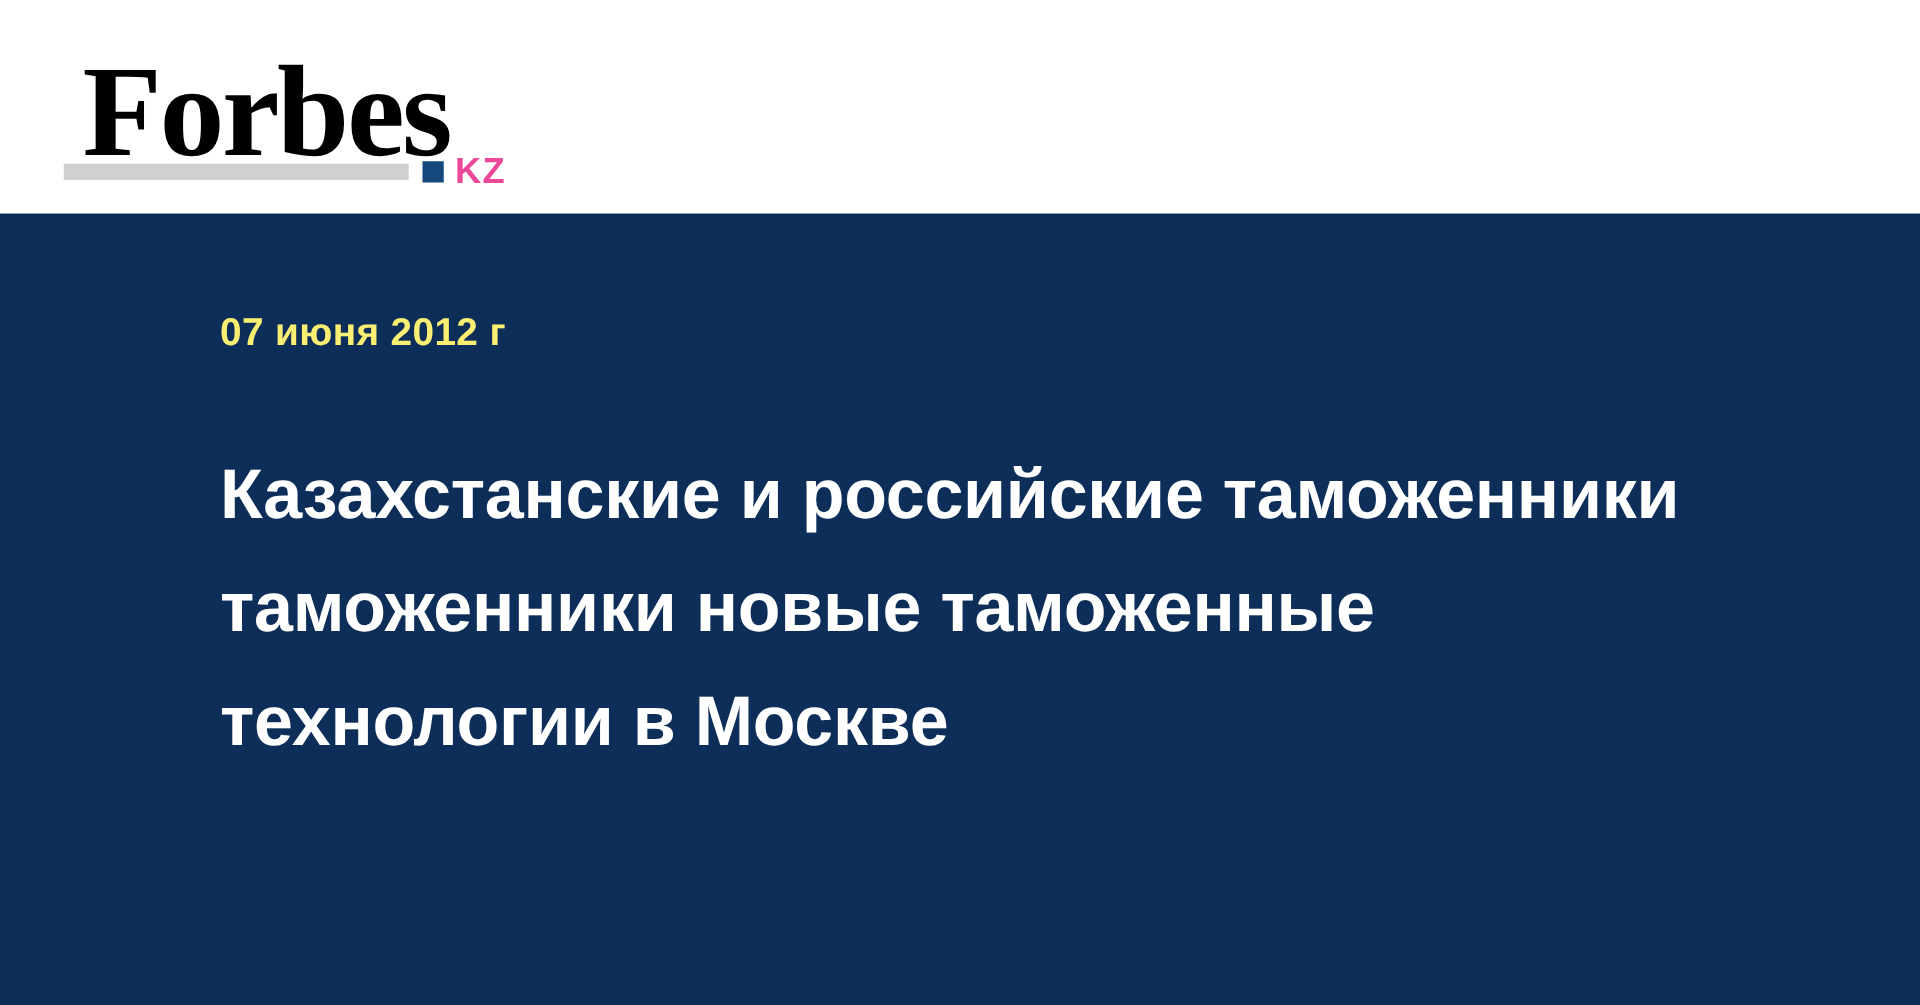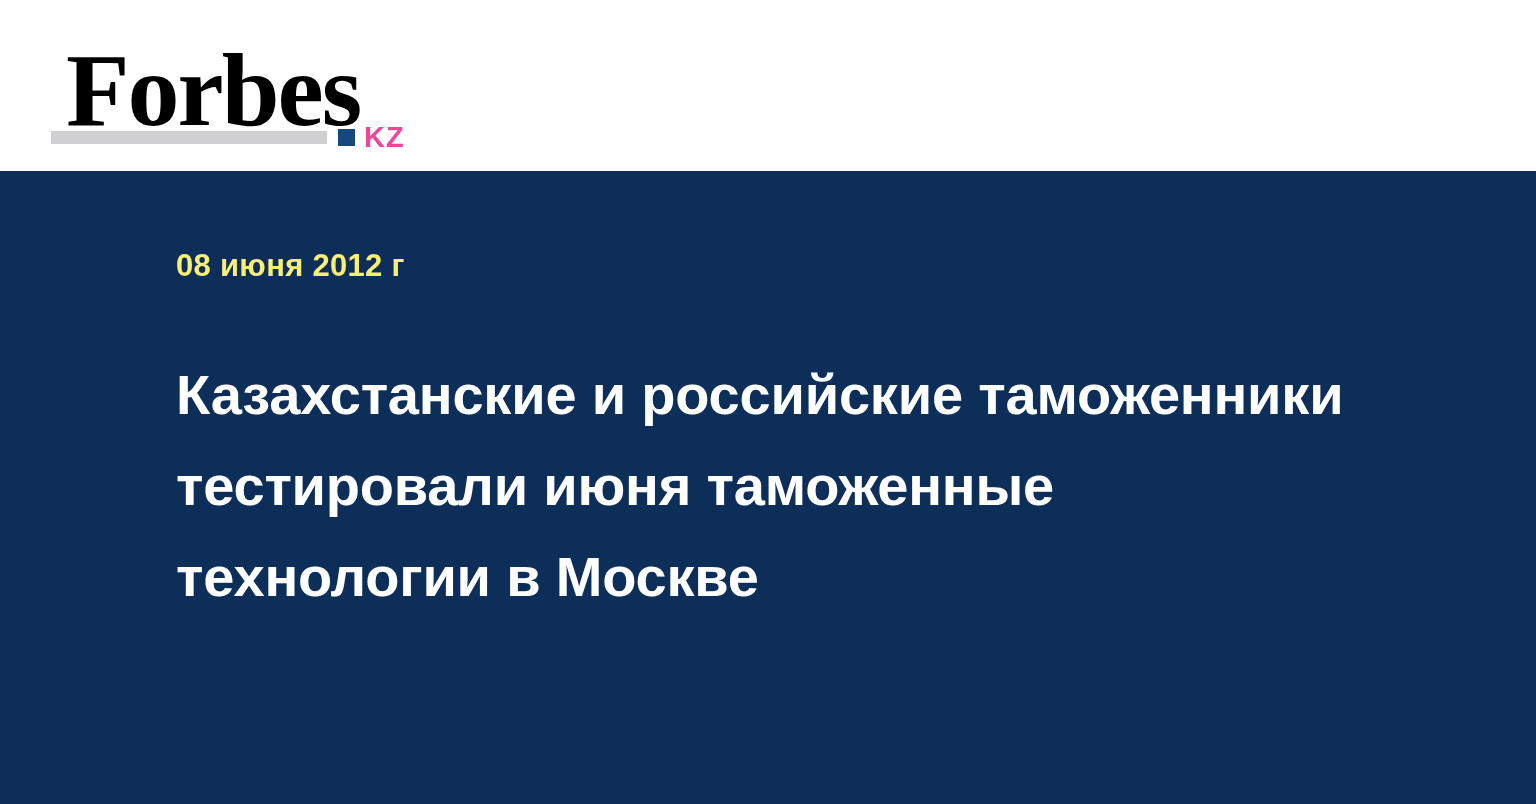--- a/index.html
+++ b/index.html
@@ -141,18 +141,18 @@
       <span class="logo-rule-row">
         <span class="logo-rule"></span>
         <span class="logo-square"></span>
         <span class="logo-kz">kz</span>
       </span>
     </a>
   </header>
 
   <section class="hero">
     <div class="hero-inner">
-      <p class="article-date">08 июня 2012 г</p>
-      <h1 class="article-title">Казахстанские и российские таможенники тестировали июня таможенные технологии в Москве</h1>
+      <p class="article-date">07 июня 2012 г</p>
+      <h1 class="article-title">Казахстанские и российские таможенники таможенники новые таможенные технологии в Москве</h1>
     </div>
   </section>
 
 </div>
 
 </body></html>

